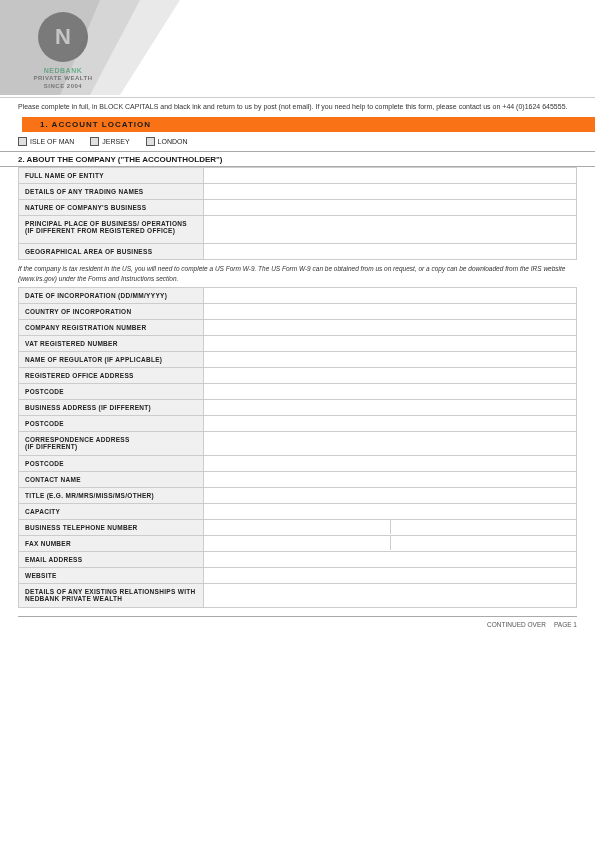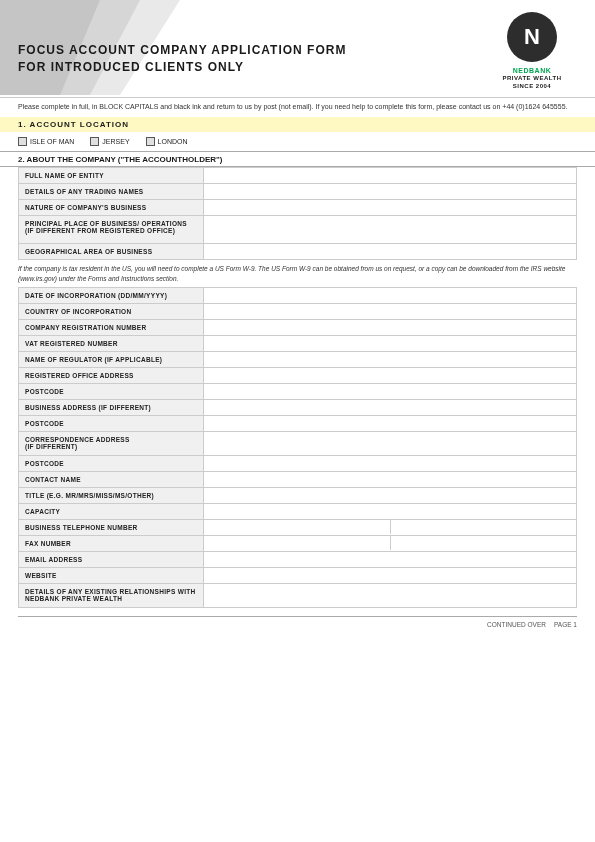--- a/index.html
+++ b/index.html
@@ -88,30 +88,31 @@
     .instructions {
       padding: 4px 18px 6px 18px;
       font-size: 7px;
       color: #333;
       line-height: 1.4;
       border-top: 1px solid #ccc;
     }
 
     
     .section-header {
-      background: #fef9c3;
+      background: #f97316;
       padding: 3px 18px;
       font-size: 8px;
       font-weight: bold;
       letter-spacing: 1px;
       text-transform: uppercase;
       color: #1a1a1a;
       display: flex;
       align-items: center;
       gap: 8px;
+      margin-left: 22px;
     }
 
     
     .account-location {
       padding: 5px 18px;
       display: flex;
       align-items: center;
       gap: 16px;
       font-size: 7px;
     }
@@ -184,28 +185,20 @@
 <div class="header">
 
   <div style="position:absolute;top:0;left:0;width:220px;height:95px;overflow:hidden;z-index:0;">
     <svg width="220" height="95" viewBox="0 0 220 95">
       <polygon points="0,0 180,0 120,95 0,95" fill="#c8c8c8" opacity="0.4"></polygon>
       <polygon points="0,0 140,0 90,95 0,95" fill="#a0a0a0" opacity="0.25"></polygon>
       <polygon points="0,0 100,0 60,95 0,95" fill="#808080" opacity="0.2"></polygon>
     </svg>
   </div>
 
-  <div class="header-left">
-    <div class="header-title">
-      <h1>
-        <span>FOCUS ACCOUNT COMPANY APPLICATION FORM</span><br>
-        <span>FOR INTRODUCED CLIENTS ONLY</span>
-      </h1>
-    </div>
-  </div>
 
   <div class="logo-area">
     <div class="logo-circle">
       <span class="logo-n">N</span>
     </div>
     <div class="logo-text">
       <div class="brand-name">NEDBANK</div>
       <div>PRIVATE WEALTH</div>
       <div>since 2004</div>
     </div>

